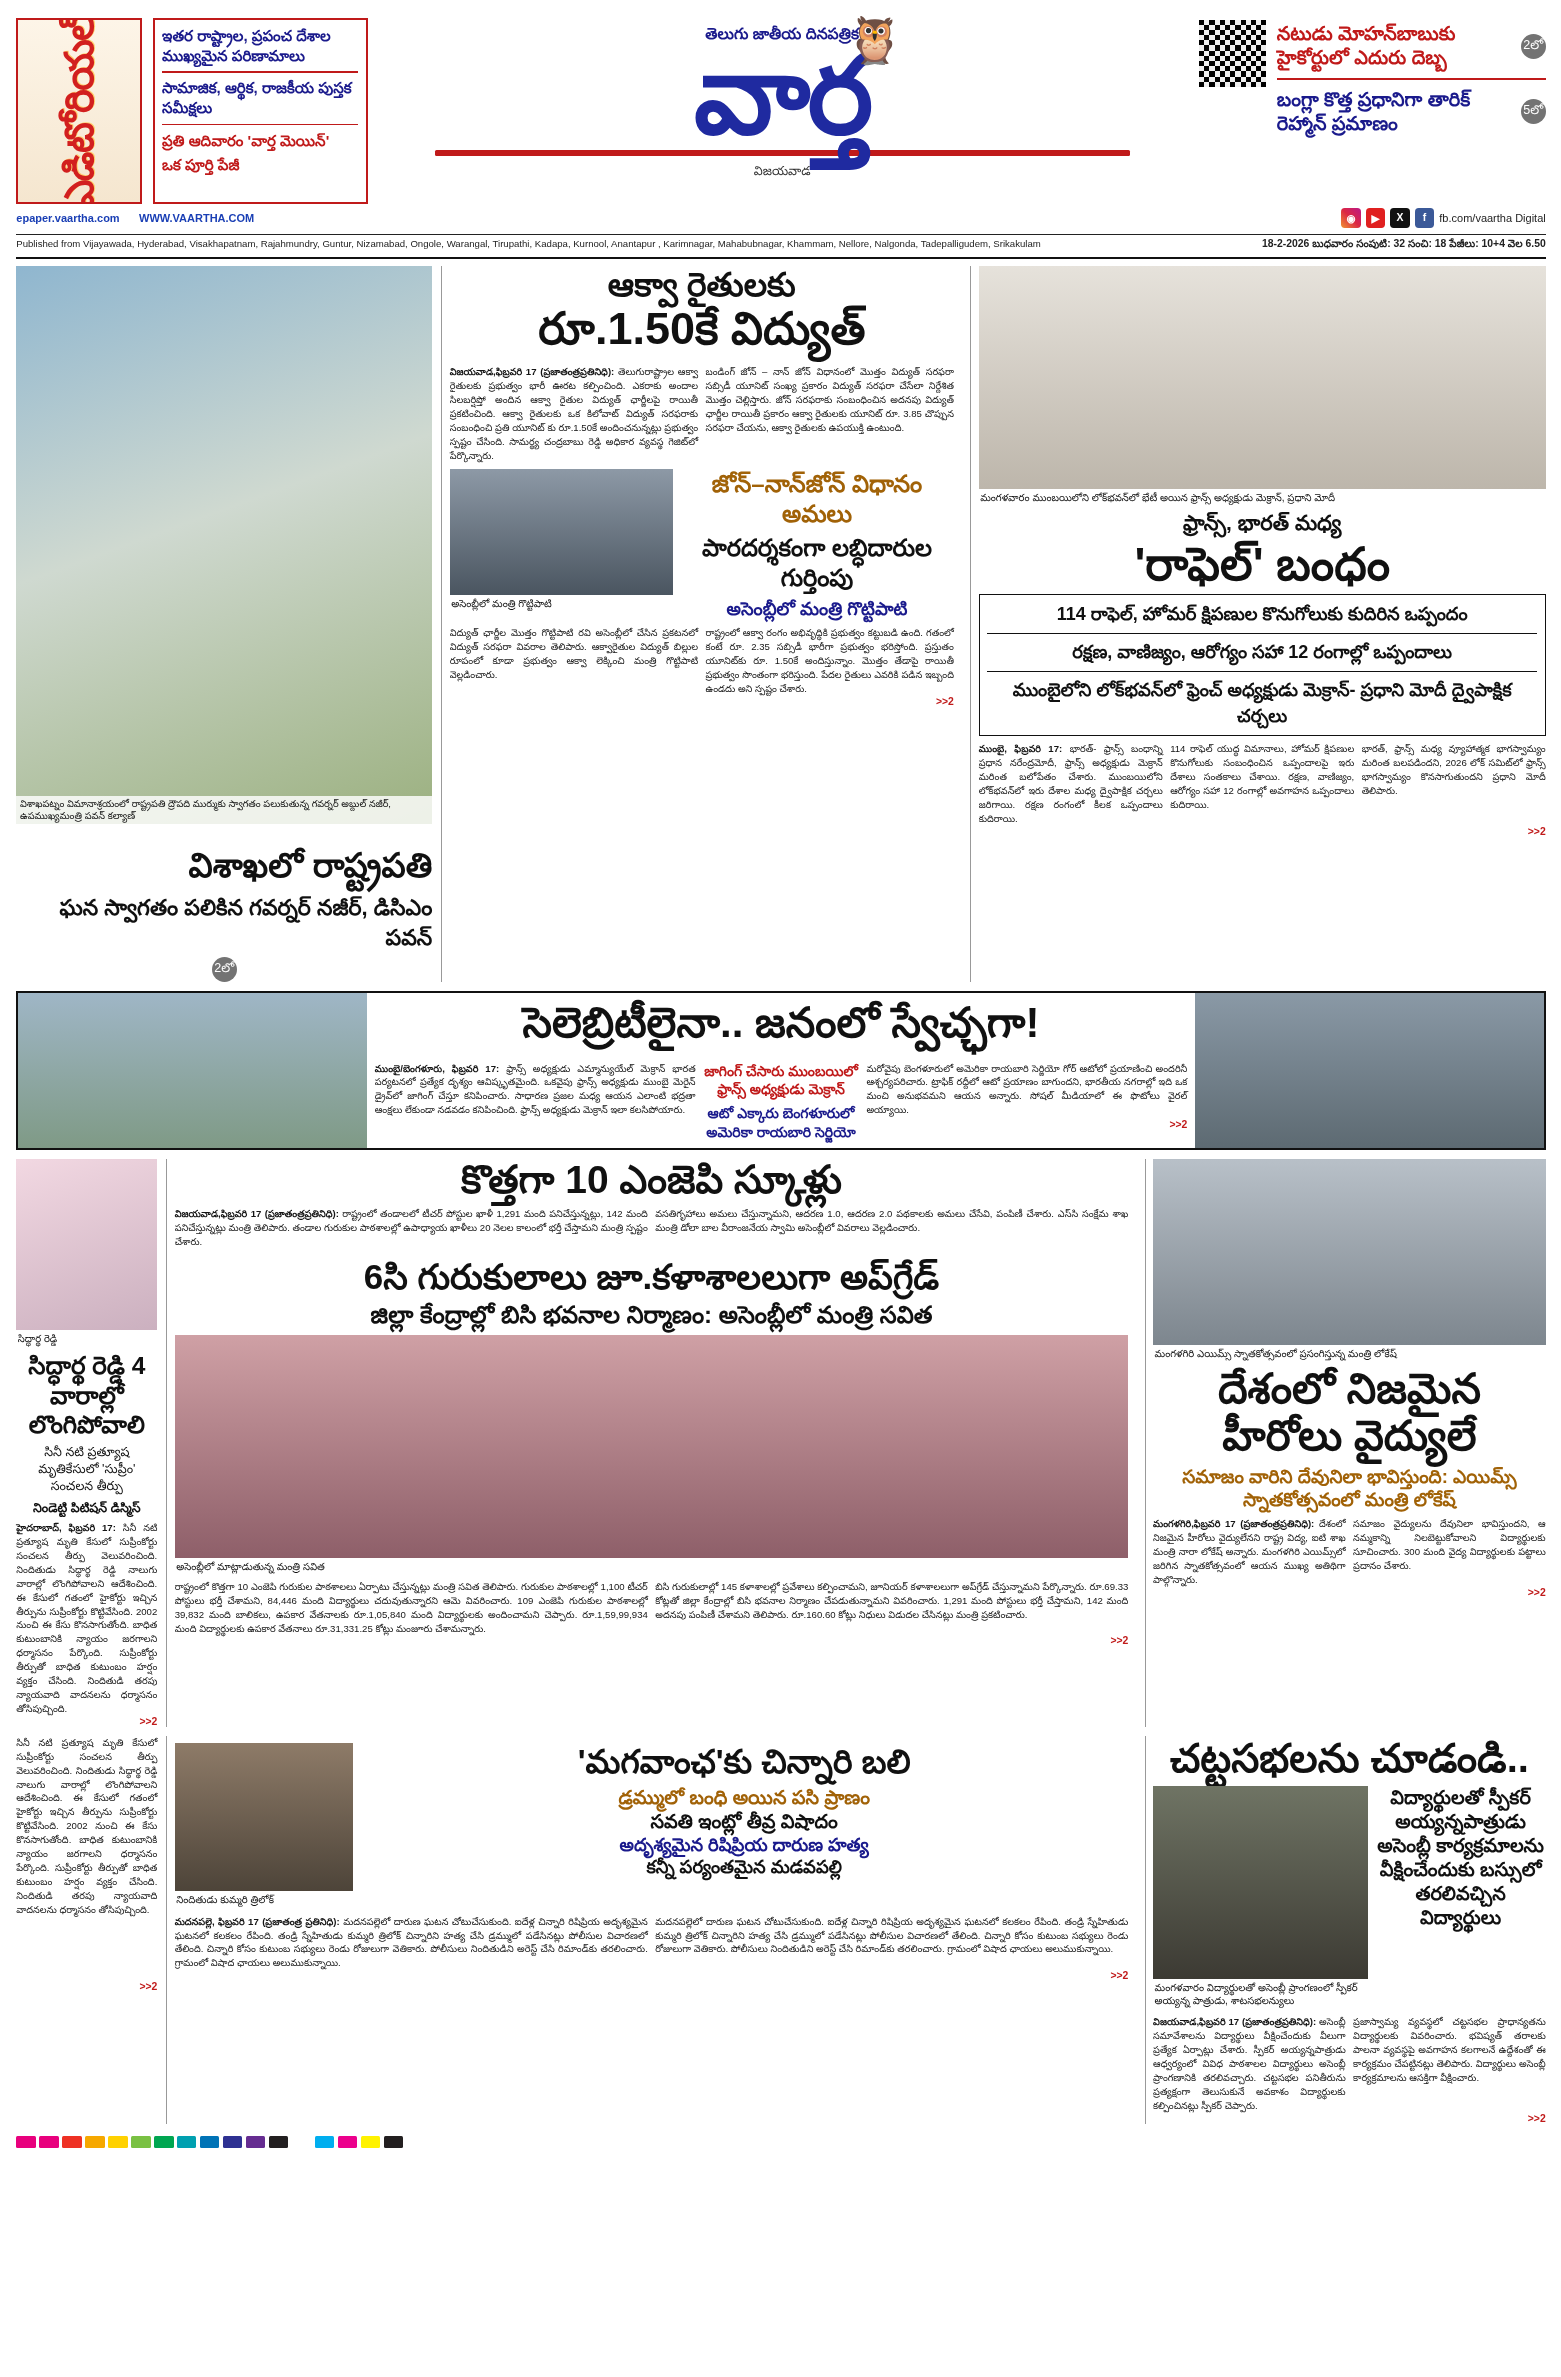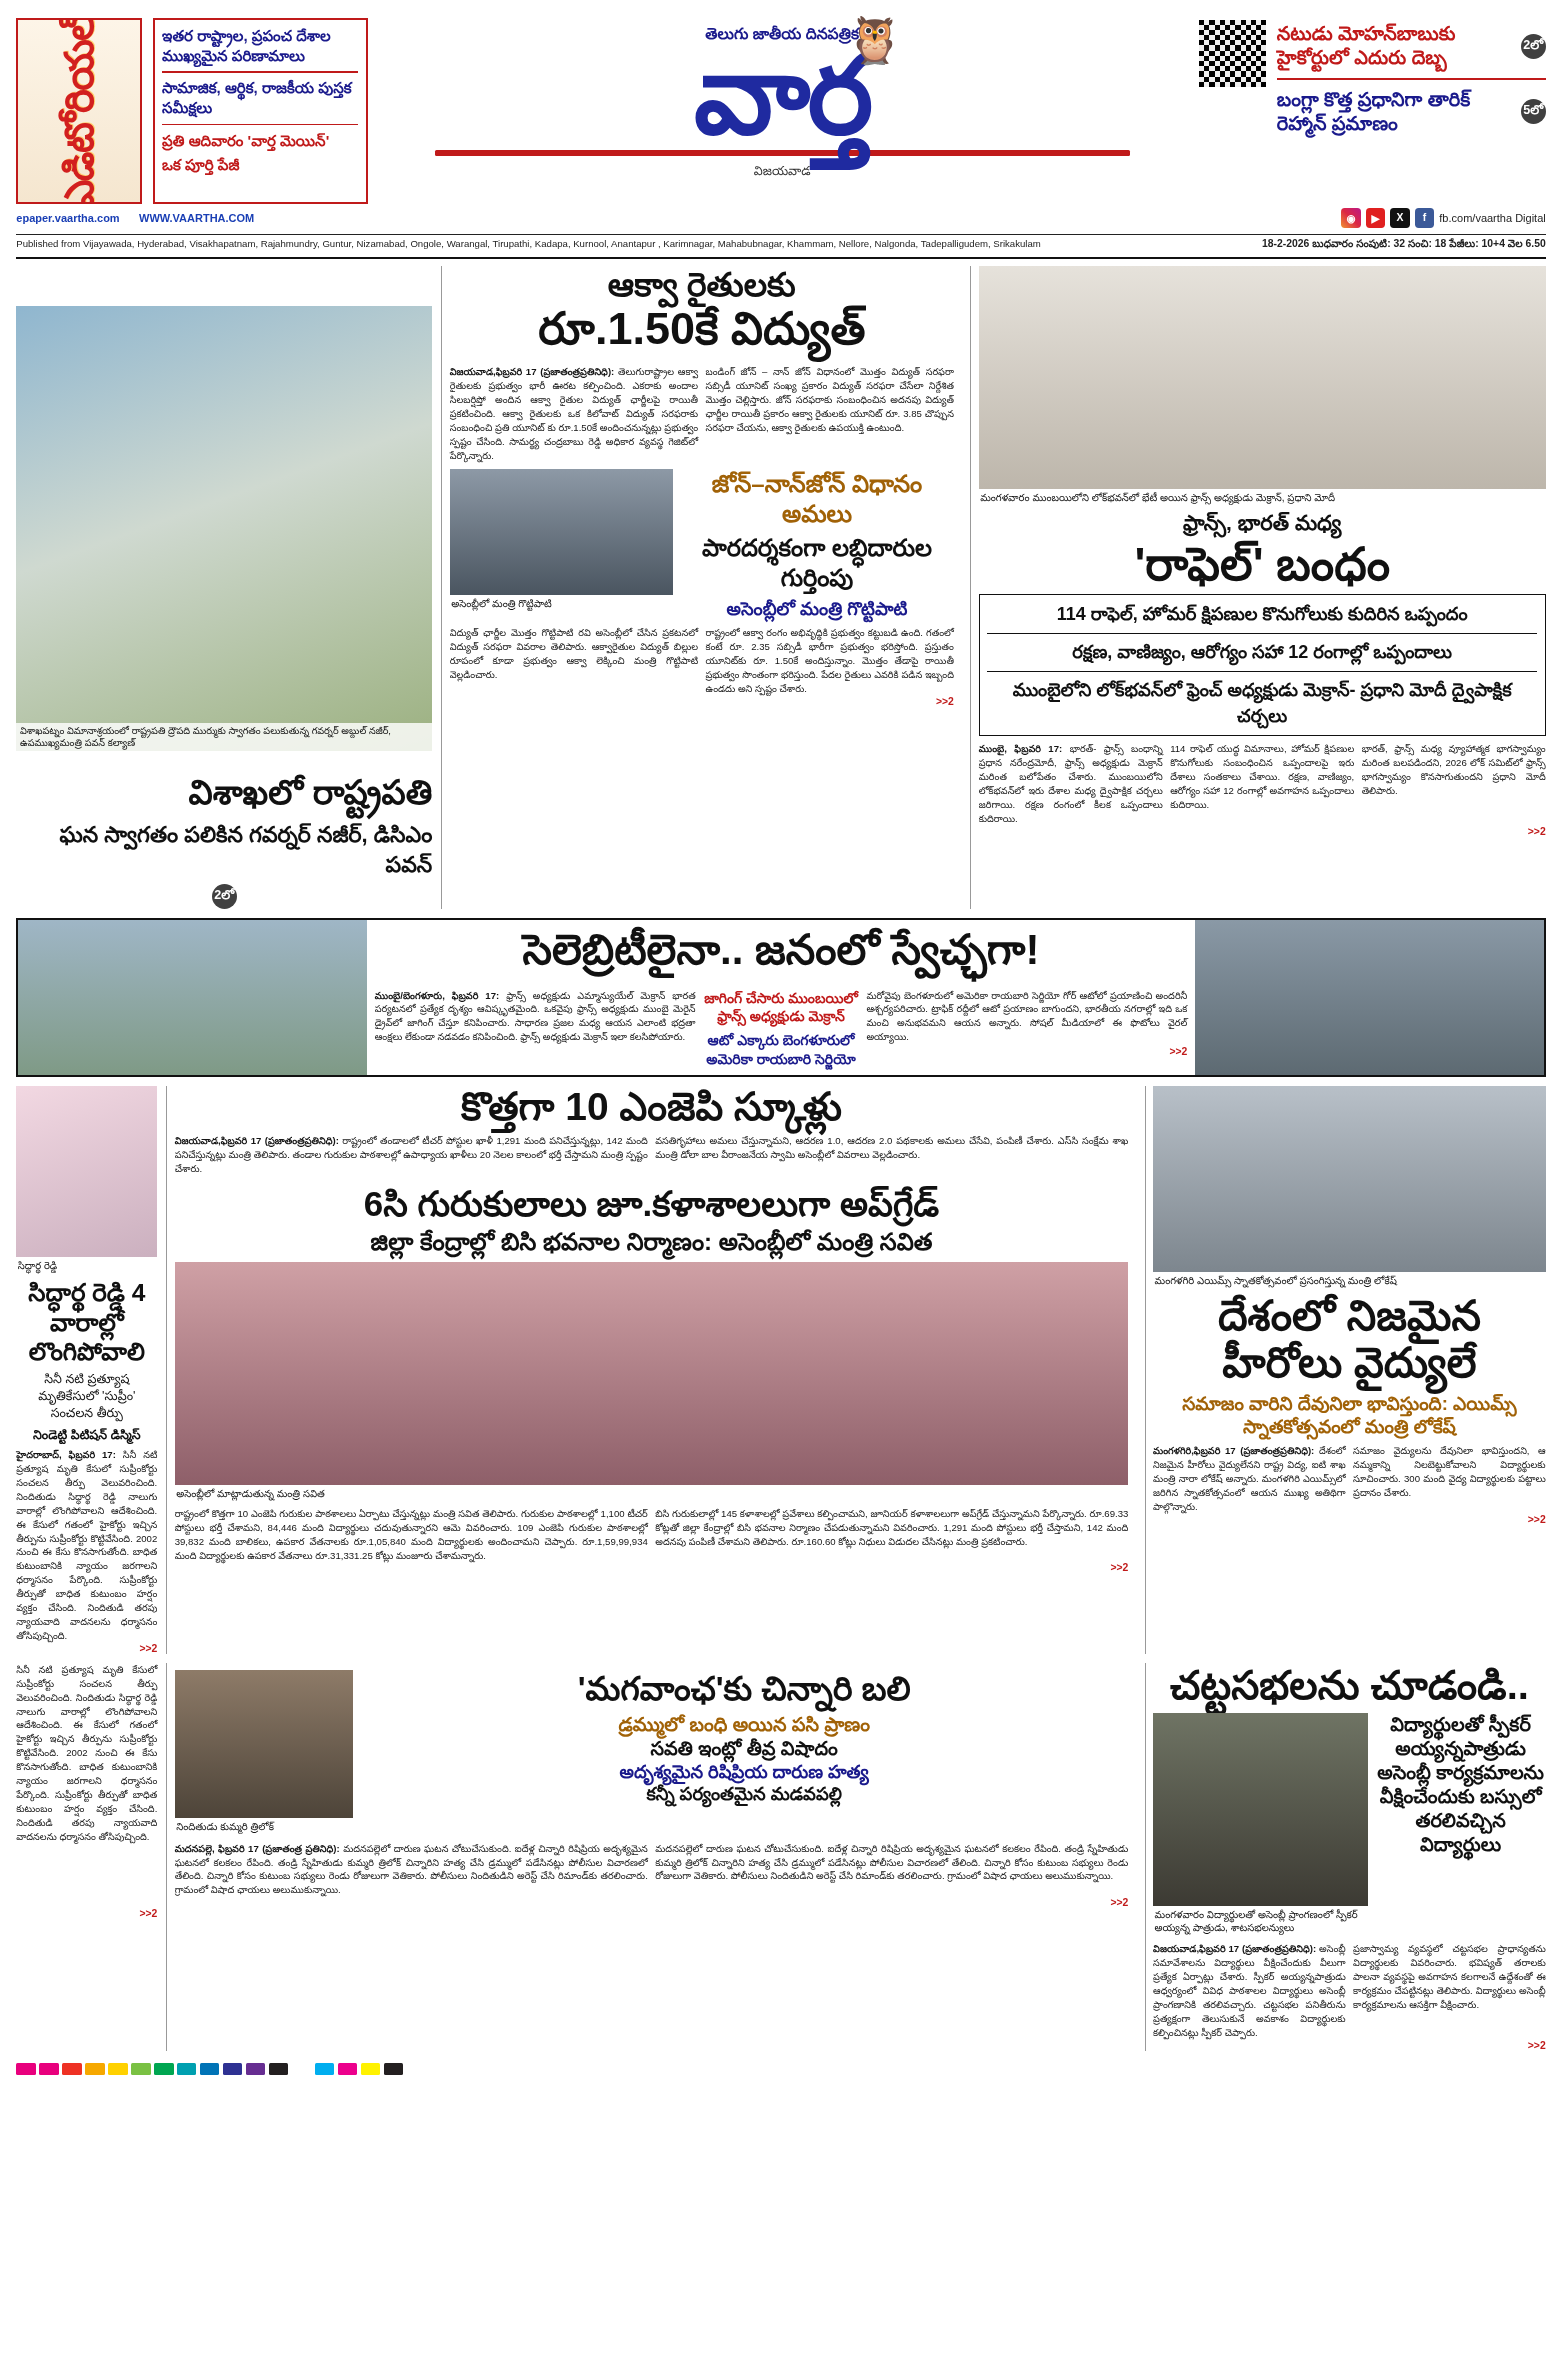--- a/index.html
+++ b/index.html
@@ -45,22 +45,22 @@
     width:71px; height:71px; background:
       repeating-linear-gradient(0deg,#111 0 5.2px, #fff 5.2px 10.4px),
       repeating-linear-gradient(90deg,#111 0 5.2px, #fff 5.2px 10.4px);
     background-blend-mode:difference; border:2.2px solid #fff; flex:none;
   }
   .rt-items { flex:1; }
   .rt-item { display:flex; align-items:center; gap:6px; padding:4.5px 0; }
   .rt-item .txt { color:#c01a1a; font-size:19.3px; font-weight:bold; line-height:1.25; flex:1;}
   .rt-item .txt.blue { color:#1a1a8c; }
   .pg-badge {
-    width:25px;height:25px;border-radius:50%;background:#404040;color:#fff;font-size:12.6px;
-    display:flex;align-items:center;justify-content:center;font-weight:bold; flex:none;
+    width:25px;height:25px;border-radius:50%;background:#737373;color:#fff;font-size:12.6px;
+    display:flex;align-items:center;justify-content:center;font-weight:normal; flex:none;
   }
   .rt-sep { height:2.2px; background:#c01a1a; margin:3px 0; }
 
   .mast-foot { display:flex; align-items:center; justify-content:space-between; margin-top:4.5px; font-size:11px; }
   .mast-foot .left { color:#1a3fb5; font-weight:bold; }
   .mast-foot .left span { margin-right:16.3px; }
   .socials { display:flex; align-items:center; gap:5.2px; }
   .sic { width:19.3px;height:19.3px;border-radius:3.7px;display:flex;align-items:center;justify-content:center;color:#fff;font-size:10.4px;font-weight:bold;}
   .fb{background:#3b5998}.yt{background:#e02020}.x{background:#111}.ig{background:linear-gradient(45deg,#f09433,#dc2743,#bc1888)}
   .socials .lbl { font-size:11px; color:#222; }
@@ -76,21 +76,21 @@
   .body-te { font-size:9.6px; line-height:1.45; text-align:justify; color:#151515; }
   .cont { color:#c01a1a; font-weight:bold; font-size:10.4px; text-align:right; }
   .col-rule { border-left:0.7px solid #999; }
 
   
   .top { display:flex; gap:9px; }
   .top-l { width:416px; }
   .top-m { width:520px; }
   .top-r { flex:1; }
 
-  .pres-photo { height:445px; background:linear-gradient(160deg,#8fb6cf 0%,#cfd9d0 45%,#9bb07f 100%);margin-top:40px; }
+  .pres-photo { height:558px; background:linear-gradient(160deg,#8fb6cf 0%,#cfd9d0 45%,#9bb07f 100%); }
   .ghat { text-align:right; margin-top:22px; }
   .ghat .h1 { font-size:34px; font-weight:bold; color:#111; }
   .ghat .h2 { font-size:22px; color:#111; font-weight:bold; line-height:1.35; }
 
   .head-xl { font-size:45px; font-weight:bold; text-align:center; line-height:1.1; color:#111; }
   .head-l  { font-size:33px; font-weight:bold; text-align:center; line-height:1.15; color:#111; }
   .head-m  { font-size:24px; font-weight:bold; text-align:center; line-height:1.25; color:#111; }
 
   .three { display:flex; gap:7.4px; margin-top:7.4px; }
   .three > div { flex:1; }

